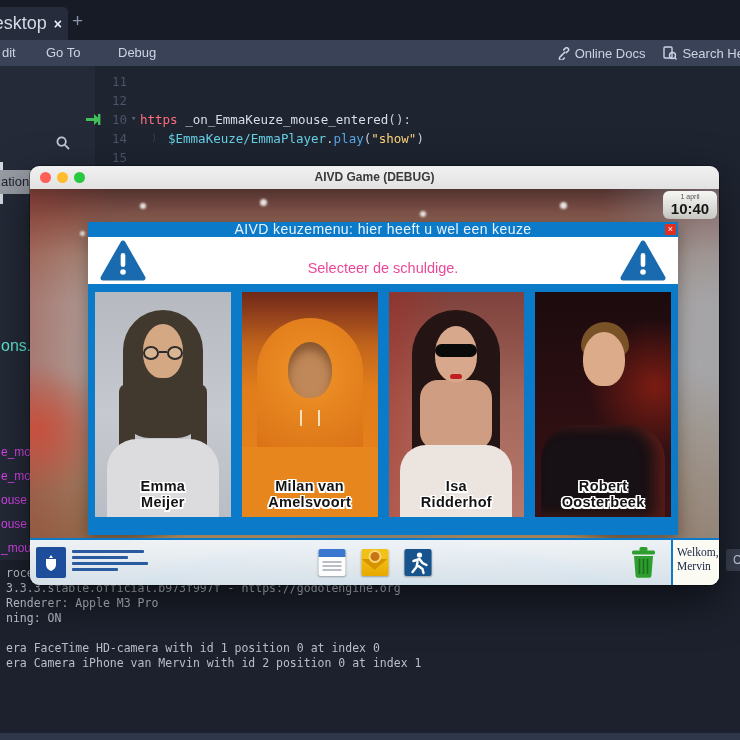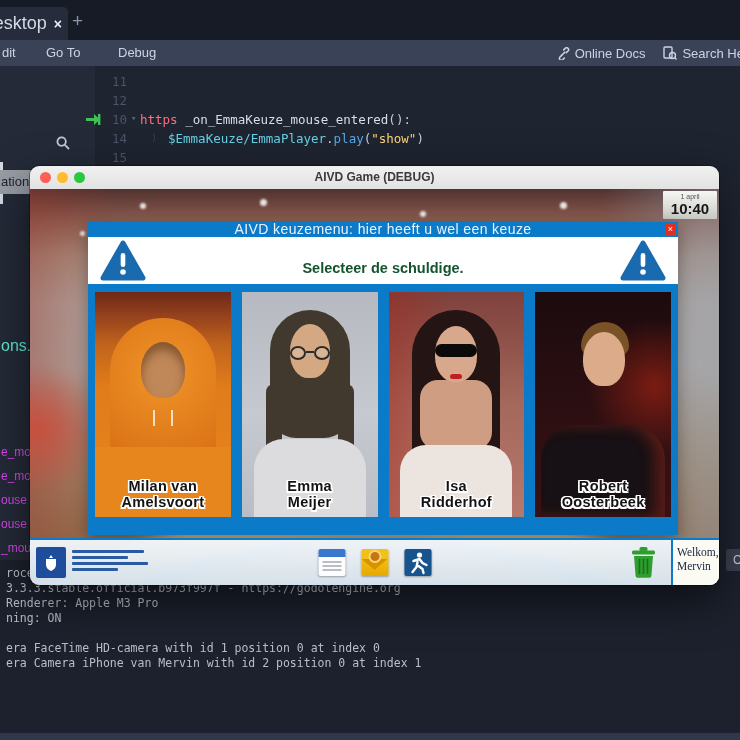--- a/index.html
+++ b/index.html
@@ -67,36 +67,36 @@
   #game-content { left:0; top:23px; width:689px; height:396px; overflow:hidden; }
   #bg-blur { position:absolute; inset:-14px; filter:blur(5px);
     background:
       radial-gradient(circle 95px at 3% 60%, rgba(205,75,58,.9), rgba(205,75,58,0) 70%),
       radial-gradient(ellipse 78% 60% at 50% 122%, #c99e63 0 40%, #8aa2ba 41% 45%, #d0a468 46% 56%, #7e96b2 57% 60%, #d6ab70 61% 72%, rgba(214,171,112,0) 73%),
       linear-gradient(90deg, rgba(150,58,48,.5) 0, rgba(150,58,48,0) 14%, rgba(0,0,0,0) 82%, rgba(148,158,172,.45) 96%),
       linear-gradient(180deg, #35201f 0%, #67403a 6%, #8c5f52 11%, #a88f80 19%, #b2a8a2 30%, #b3aaa4 46%, #a69078 62%, #9c7c5c 76%, #8f6a48 90%, #85603f 100%); }
   .dot { position:absolute; border-radius:50%; background:rgba(255,255,255,.85); filter:blur(1px); }
 
   #clock { right:2px; top:2px; width:54px; height:28px; text-align:center;
-    background:linear-gradient(180deg,#f6f6f4,#c9c9c4); border-radius:1px; }
+    background:linear-gradient(180deg,#f6f6f4,#c9c9c4); border-radius:6px; }
   #clock-date { font-size:7px; color:#555; line-height:8px; padding-top:2px; }
   #clock-time { font-size:15px; font-weight:bold; color:#161616; line-height:16px; }
 
   
   #dialog { left:58px; top:33px; width:590px; height:313px; background:#0b7ac8;
     box-shadow:0 5px 16px rgba(0,0,0,.35); }
   #dialog-header { left:0; top:0; width:100%; height:15px; }
   #dialog-title { width:100%; text-align:center; color:#eaf3fb; font-size:14px;
     line-height:15px; letter-spacing:.4px; }
   #dialog-close { right:2px; top:2px; width:11px; height:11px; background:#e22e20;
     color:#fff; font-size:9px; line-height:10px; text-align:center; border-radius:1px; }
   #warning { left:0; top:15px; width:100%; height:47px; background:#ffffff;
     display:flex; align-items:center; padding:0 12px; }
-  #warning-text { flex:1; text-align:center; font-weight:bold; font-size:14.5px;
-    line-height:1.18; color:#14532d;margin-top:16px; }
+  #warning-text { flex:1; text-align:center; font-weight:normal; font-size:14.5px;
+    line-height:1.18; color:#ec4899;margin-top:16px; }
   .tri { flex:0 0 auto; }
   #photos { left:7px; top:70px; width:576px; height:225px; display:flex; gap:11px; }
   .photo { flex:1; position:relative; overflow:hidden; }
   .part { position:absolute; }
   .sname { position:absolute; left:0; bottom:7px; width:100%; text-align:center;
     font-weight:bold; font-size:14.5px; line-height:1.12; color:#141414; letter-spacing:.3px;
     text-shadow:-1.5px -1.5px 0 #fff, 1.5px -1.5px 0 #fff, -1.5px 1.5px 0 #fff,
       1.5px 1.5px 0 #fff, -1.5px 0 0 #fff, 1.5px 0 0 #fff, 0 -1.5px 0 #fff, 0 1.5px 0 #fff; }
 
   
@@ -301,47 +301,47 @@
           <div id="warning-text">
             <div>Selecteer de schuldige.</div>
           </div>
           <svg class="tri" width="46" height="42" viewBox="0 0 46 42">
               <path d="M23 3 L43 38 L3 38 Z" fill="#1a6ab0" stroke="#1a6ab0" stroke-width="5" stroke-linejoin="round"></path>
               <rect x="20.7" y="13" width="4.6" height="14" rx="2.3" fill="#fff"></rect>
               <circle cx="23" cy="32" r="2.8" fill="#fff"></circle>
             </svg>
         </div>
         <div class="abs" id="photos">
-          <div class="photo s0">
-            <div class="part hood"></div>
-            <div class="part face"></div>
-            <div class="part torso"></div>
-            <div class="part string1"></div>
-            <div class="part string2"></div>
-            <div class="sname">
-              <div>Milan van</div>
-              <div>Amelsvoort</div>
-            </div>
-          </div>
           <div class="photo s1">
             <div class="part hair"></div>
             <div class="part face"></div>
             <div class="part glasses">
               <span class="lens lensL"></span>
                 <span class="lens lensR"></span>
                 <span class="bridge"></span>
             </div>
             <div class="part strandL"></div>
             <div class="part strandR"></div>
             <div class="part torso"></div>
             <div class="sname">
               <div>Emma</div>
               <div>Meijer</div>
             </div>
           </div>
+          <div class="photo s0">
+            <div class="part hood"></div>
+            <div class="part face"></div>
+            <div class="part torso"></div>
+            <div class="part string1"></div>
+            <div class="part string2"></div>
+            <div class="sname">
+              <div>Milan van</div>
+              <div>Amelsvoort</div>
+            </div>
+          </div>
           <div class="photo s3">
             <div class="part hair"></div>
             <div class="part chest"></div>
             <div class="part face"></div>
             <div class="part shades"></div>
             <div class="part lips"></div>
             <div class="part torso"></div>
             <div class="sname">
               <div>Isa</div>
               <div>Ridderhof</div>

